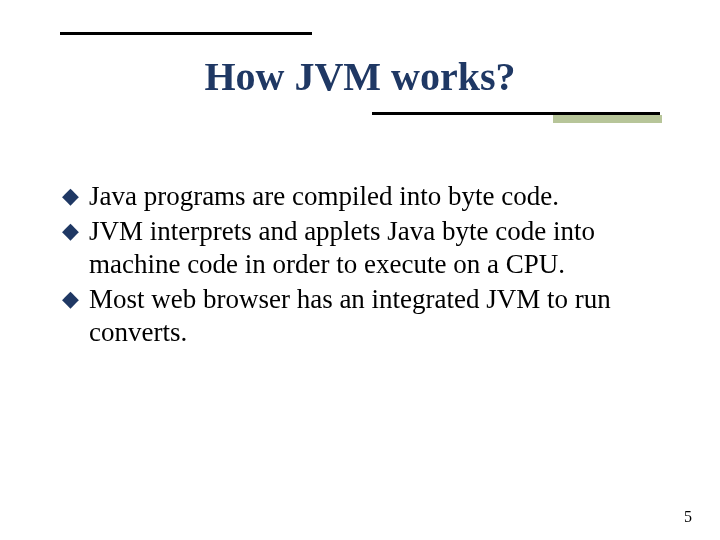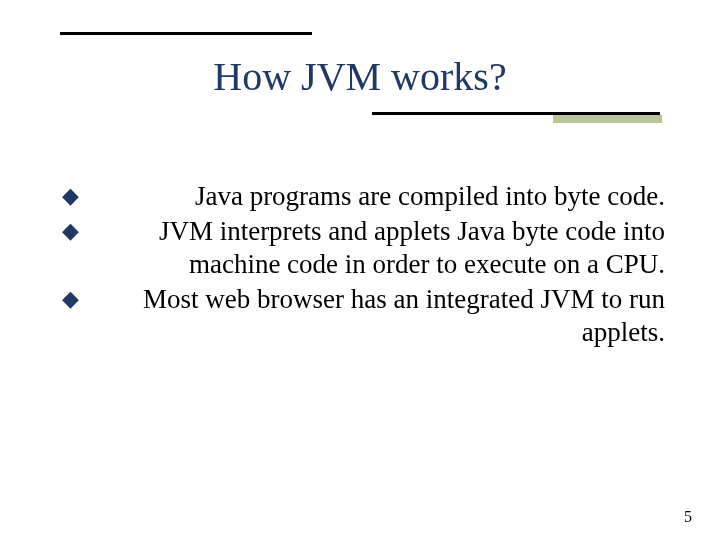--- a/index.html
+++ b/index.html
@@ -17,21 +17,21 @@
   }
   .rule-top {
     height: 3px;
     background: #000;
     width: 42%;
     margin-left: 0;
   }
   .title-text {
     text-align: center;
     font-size: 40px;
-    font-weight: normal;
+    font-weight: bold;
     color: #1f3864;
     margin-top: 18px;
     margin-bottom: 12px;
   }
   .rule-bottom-wrap {
     display: flex;
     justify-content: flex-end;
   }
   .rule-bottom {
     height: 3px;
@@ -62,21 +62,20 @@
     margin-bottom: 2px;
   }
   .bullet-dot {
     color: #1f3864;
     font-size: 22px;
     margin-right: 10px;
     line-height: 1.45;
   }
   .bullet-text {
     flex: 1;
-    text-align: right;
   }
   .page-number {
     position: absolute;
     bottom: 14px;
     right: 28px;
     font-size: 16px;
     color: #000;
   }
 </style>
 </head>
@@ -96,17 +95,17 @@
   <div class="bullet-item">
     <span class="bullet-dot">◆</span>
     <span class="bullet-text">Java programs are compiled into byte code.</span>
   </div>
   <div class="bullet-item">
     <span class="bullet-dot">◆</span>
     <span class="bullet-text">JVM interprets and applets Java byte code into machine code in order to execute on a CPU.</span>
   </div>
   <div class="bullet-item">
     <span class="bullet-dot">◆</span>
-    <span class="bullet-text">Most web browser has an integrated JVM to run applets.</span>
+    <span class="bullet-text">Most web browser has an integrated JVM to run converts.</span>
   </div>
 </div>
 
 <div class="page-number">5</div>
 
 </body></html>

